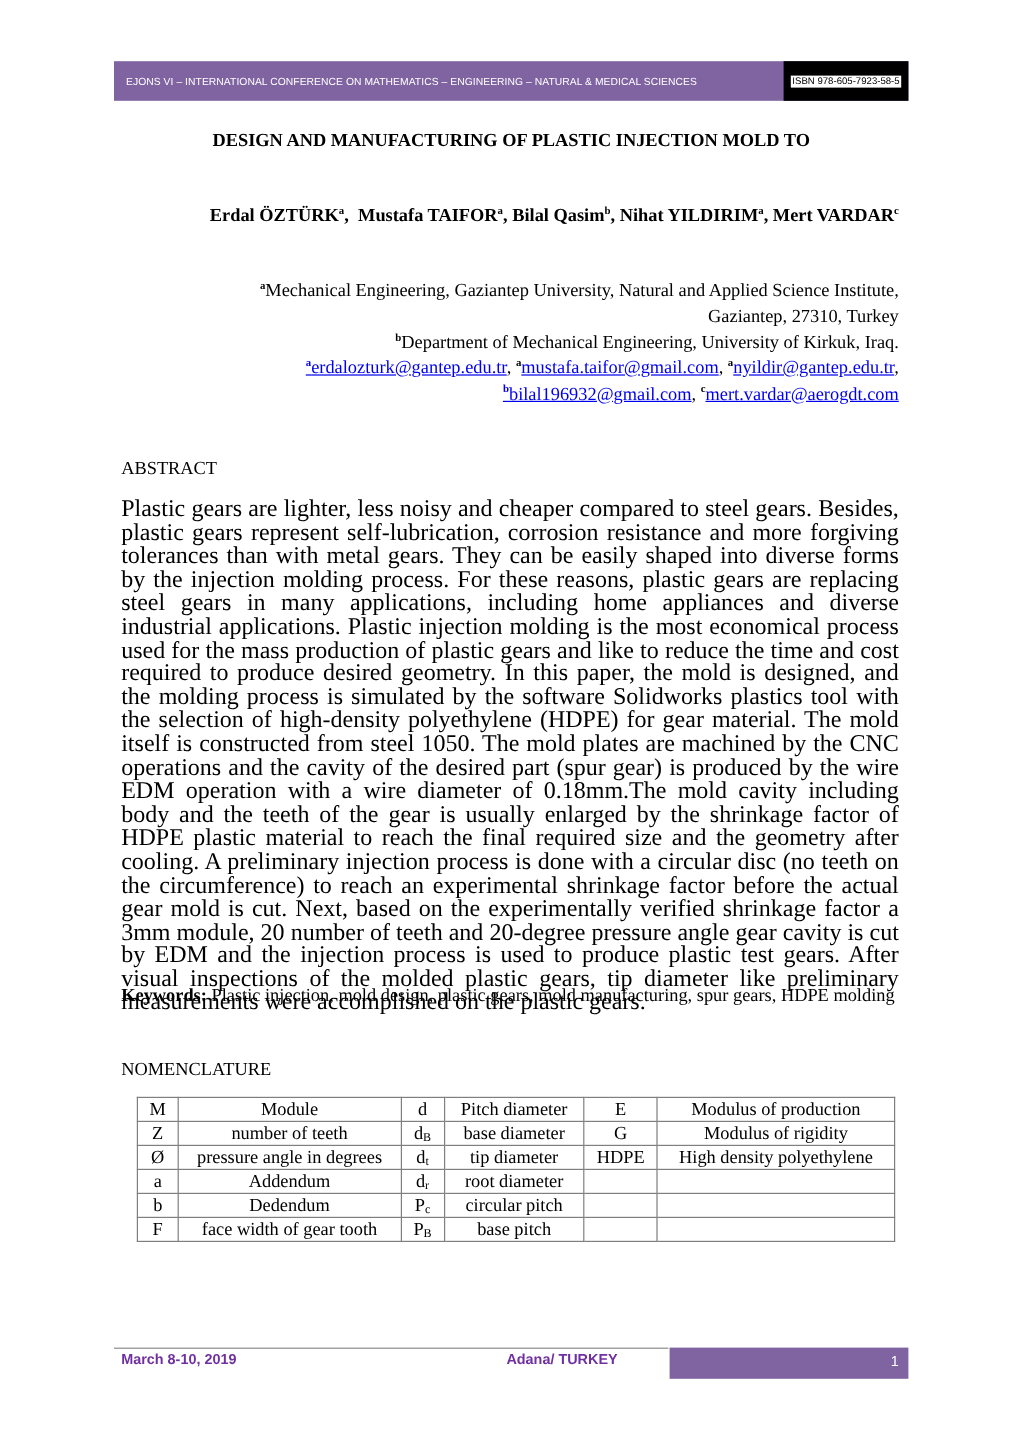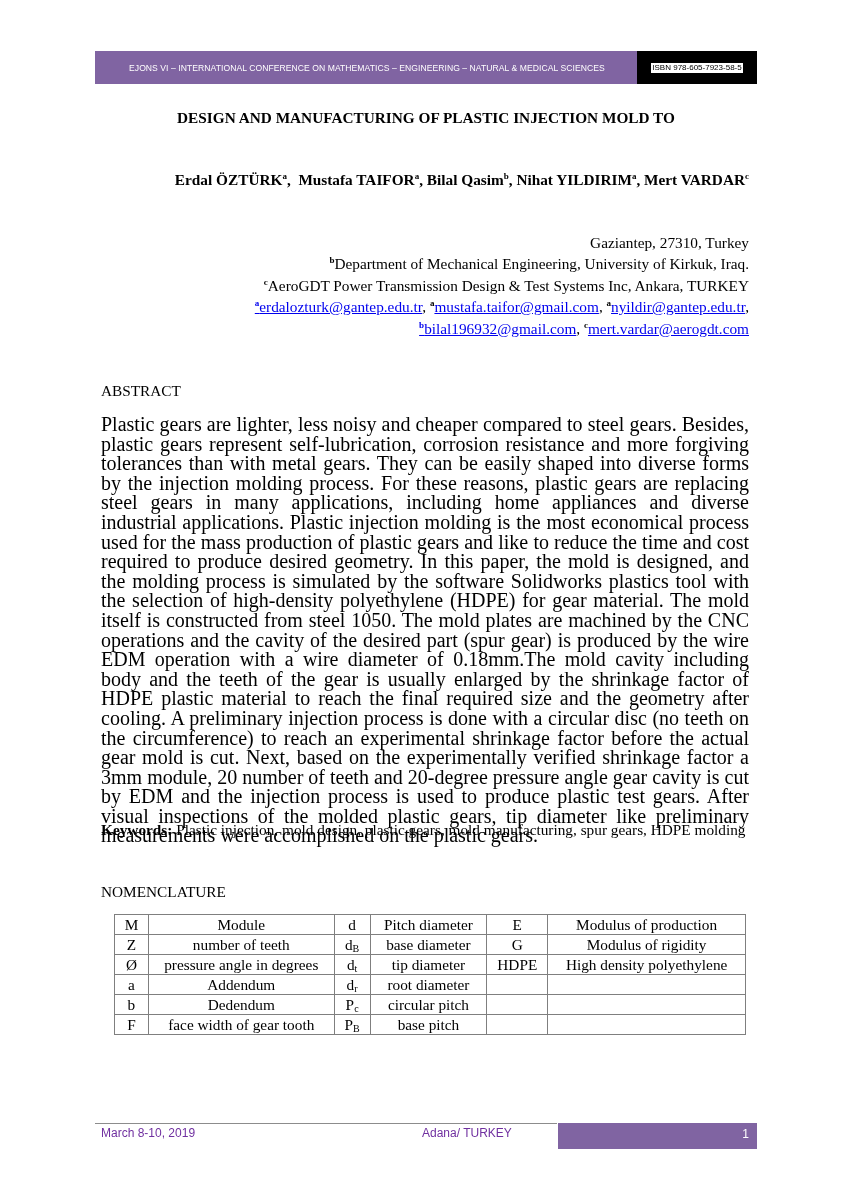--- a/index.html
+++ b/index.html
@@ -26,27 +26,26 @@
       align-items: center;
     }
     .header-bar .conf {
       font-family: "Liberation Sans", "DejaVu Sans", sans-serif;
       font-size: 8.6px;
       color: #ffffff;
       padding-left: 10px;
       width: 520px;
       white-space: nowrap;
       letter-spacing: 0.05px;
-      margin-left: 24px;
     }
     .header-bar .isbn-box {
       position: absolute;
       right: 0;
       top: 0;
-      width: 120px;
+      width: 104px;
       height: 33px;
       background: #000000;
       display: flex;
       align-items: center;
       justify-content: center;
     }
     .header-bar .isbn {
       font-family: "Liberation Sans", "DejaVu Sans", sans-serif;
       font-size: 8px;
       color: #000;
@@ -148,21 +147,21 @@
       top: 1123px;
       width: 462px;
       height: 1px;
       background: #8c8c8c;
     }
     .footer-date, .footer-loc {
       position: absolute;
       top: 1126px;
       font-family: "Liberation Sans", "DejaVu Sans", sans-serif;
       font-size: 12px;
-      font-weight: normal;
+      font-weight: bold;
       color: #7030a0;
     }
     .footer-date { left: 101px; }
     .footer-loc { left: 422px; }
     .footer-page-box {
       position: absolute;
       left: 558px;
       top: 1123px;
       width: 199px;
       height: 26px;
@@ -193,26 +192,26 @@
 
 <div class="authors">
   <span>Erdal ÖZTÜRK</span><sup>a</sup>,&nbsp;
   <span>Mustafa TAIFOR</span><sup>a</sup>,
   <span>Bilal Qasim</span><sup>b</sup>,
   <span>Nihat YILDIRIM</span><sup>a</sup>,
   <span>Mert VARDAR</span><sup>c</sup>
 </div>
 
 <div class="affil">
+  <div>
+    <sup>a</sup><span>Mechanical Engineering, Gaziantep University, Natural and Applied Science Institute,</span>
+  </div>
   <div>Gaziantep, 27310, Turkey</div>
   <div>
     <sup>b</sup><span>Department of Mechanical Engineering, University of Kirkuk, Iraq.</span>
-  </div>
-  <div>
-    <sup>c</sup><span>AeroGDT Power Transmission Design &amp; Test Systems Inc, Ankara, TURKEY</span>
   </div>
   <div>
     <a href="#"><sup>a</sup><span>erdalozturk@gantep.edu.tr</span></a>,
     <sup>a</sup><a href="#">mustafa.taifor@gmail.com</a>,
     <sup>a</sup><a href="#">nyildir@gantep.edu.tr</a>,
   </div>
   <div>
     <a href="#"><sup>b</sup><span>bilal196932@gmail.com</span></a>,
     <sup>c</sup><a href="#">mert.vardar@aerogdt.com</a>
   </div>

